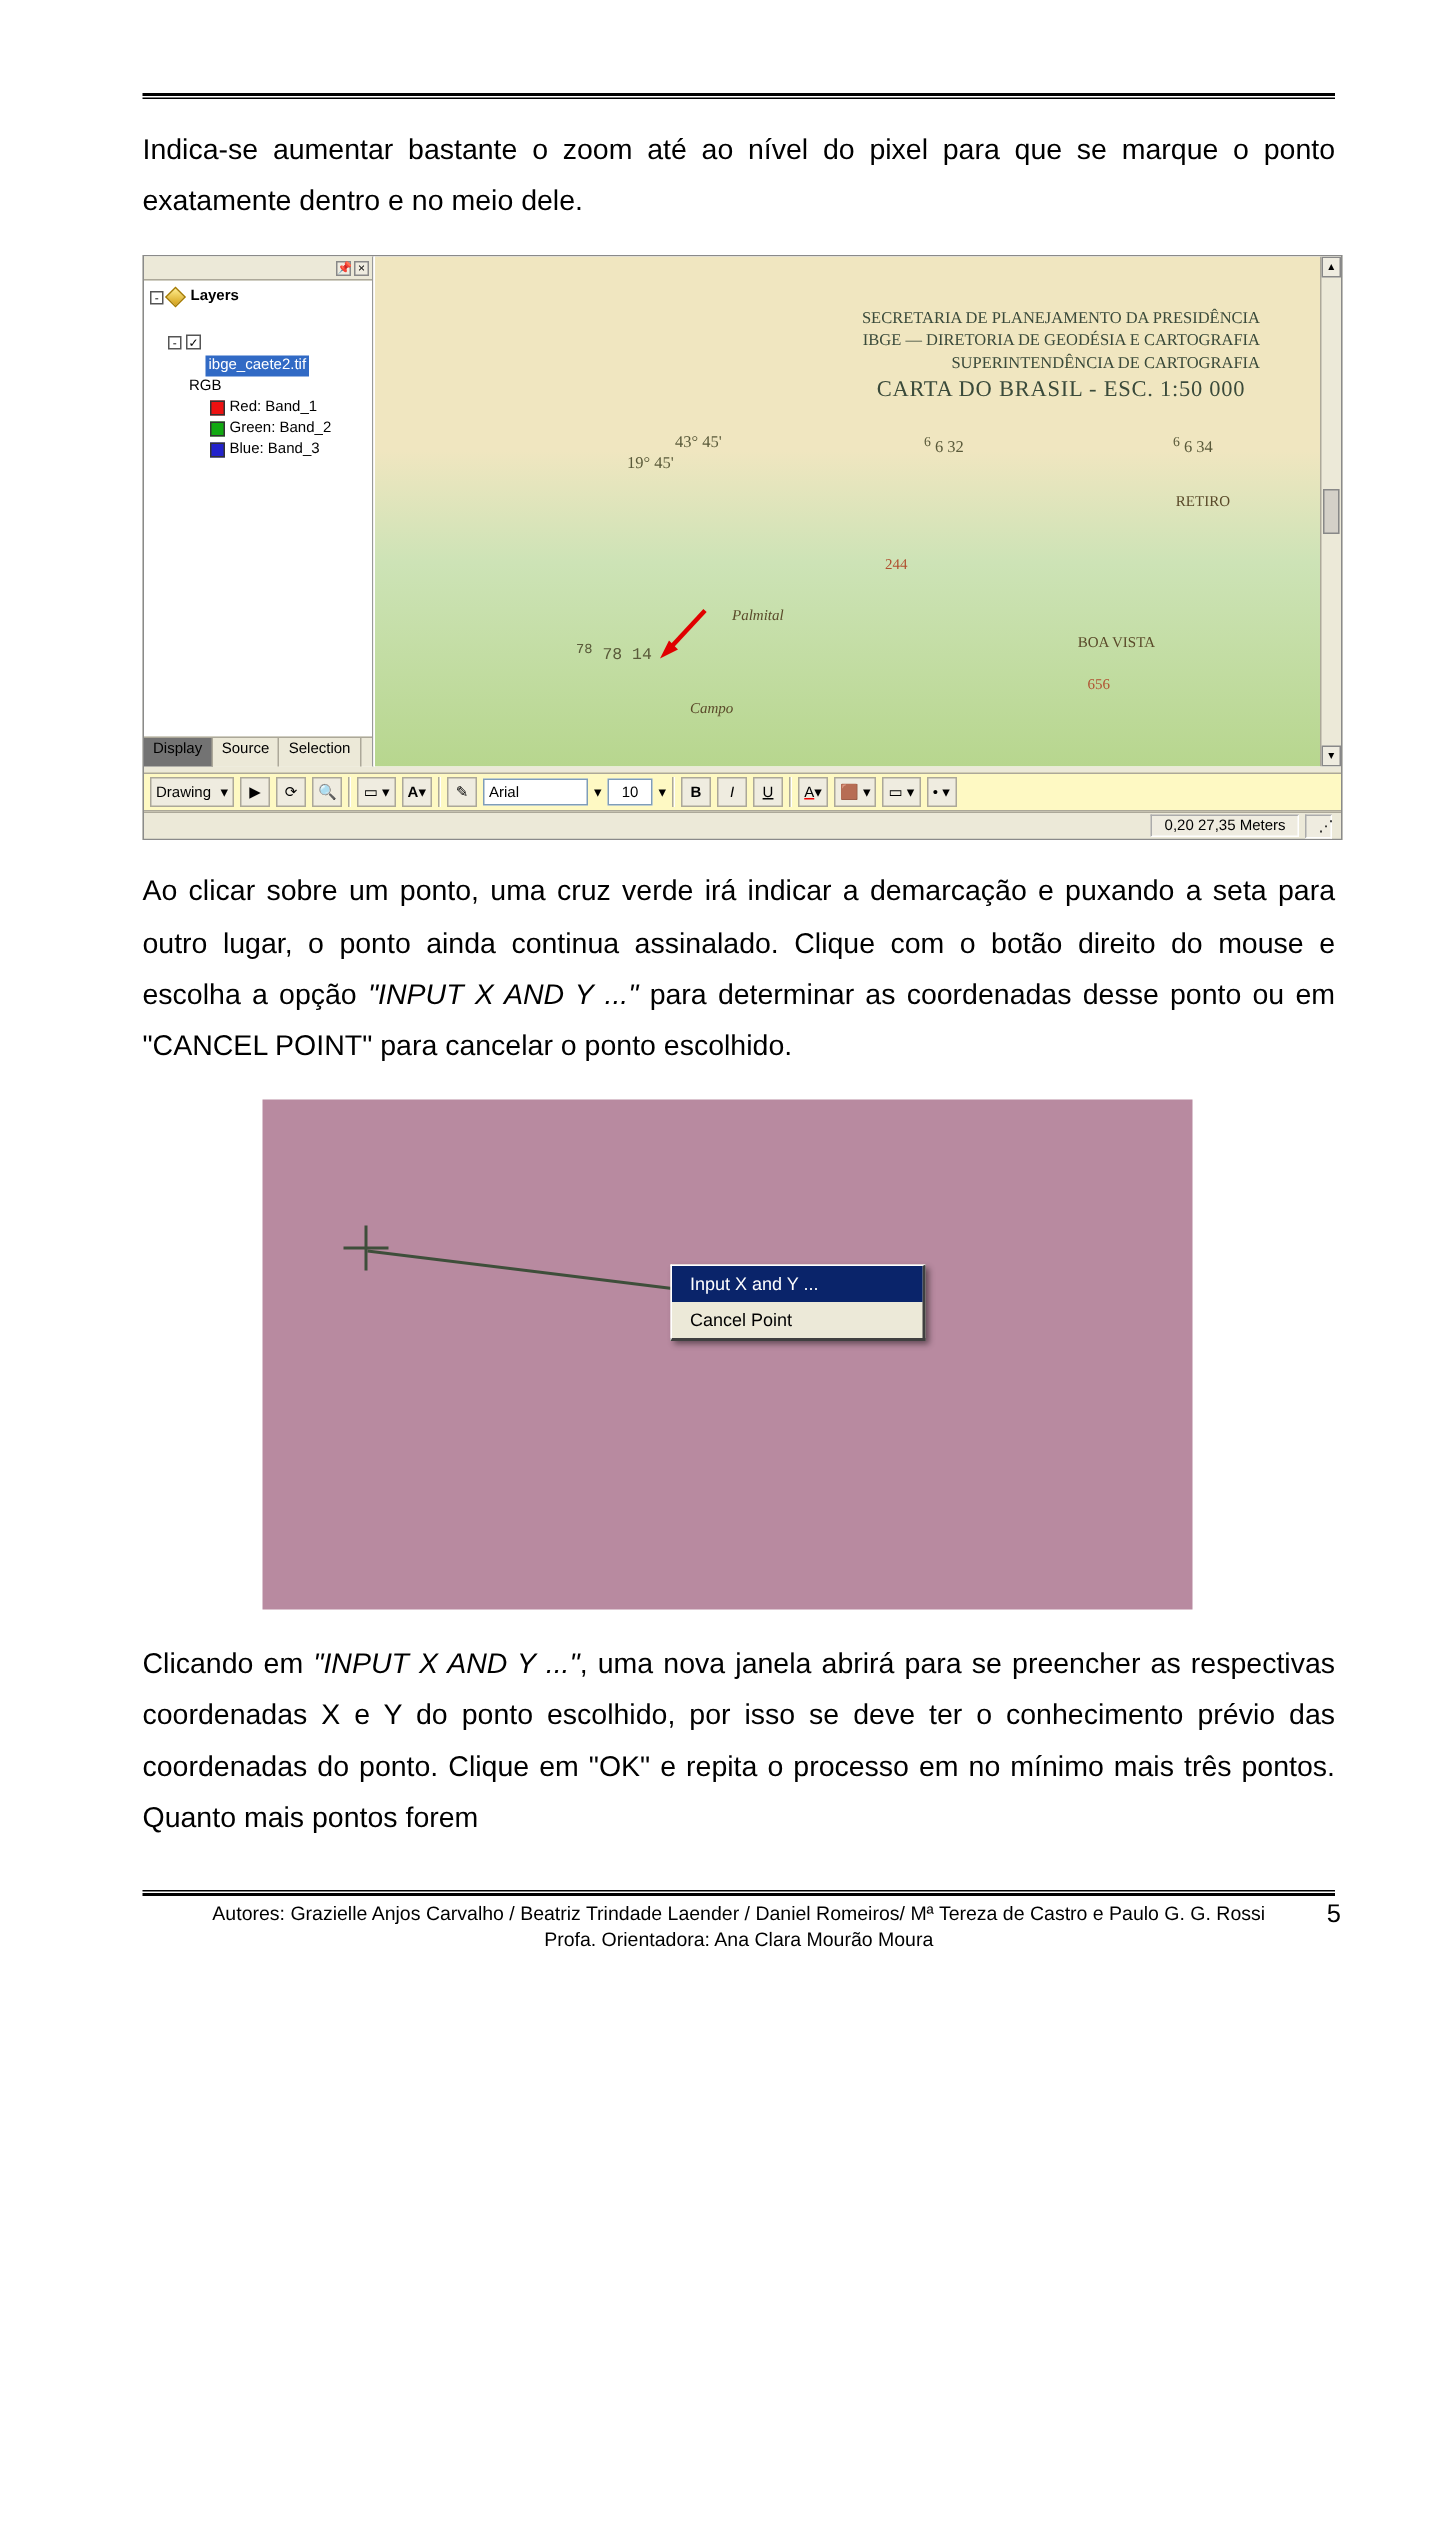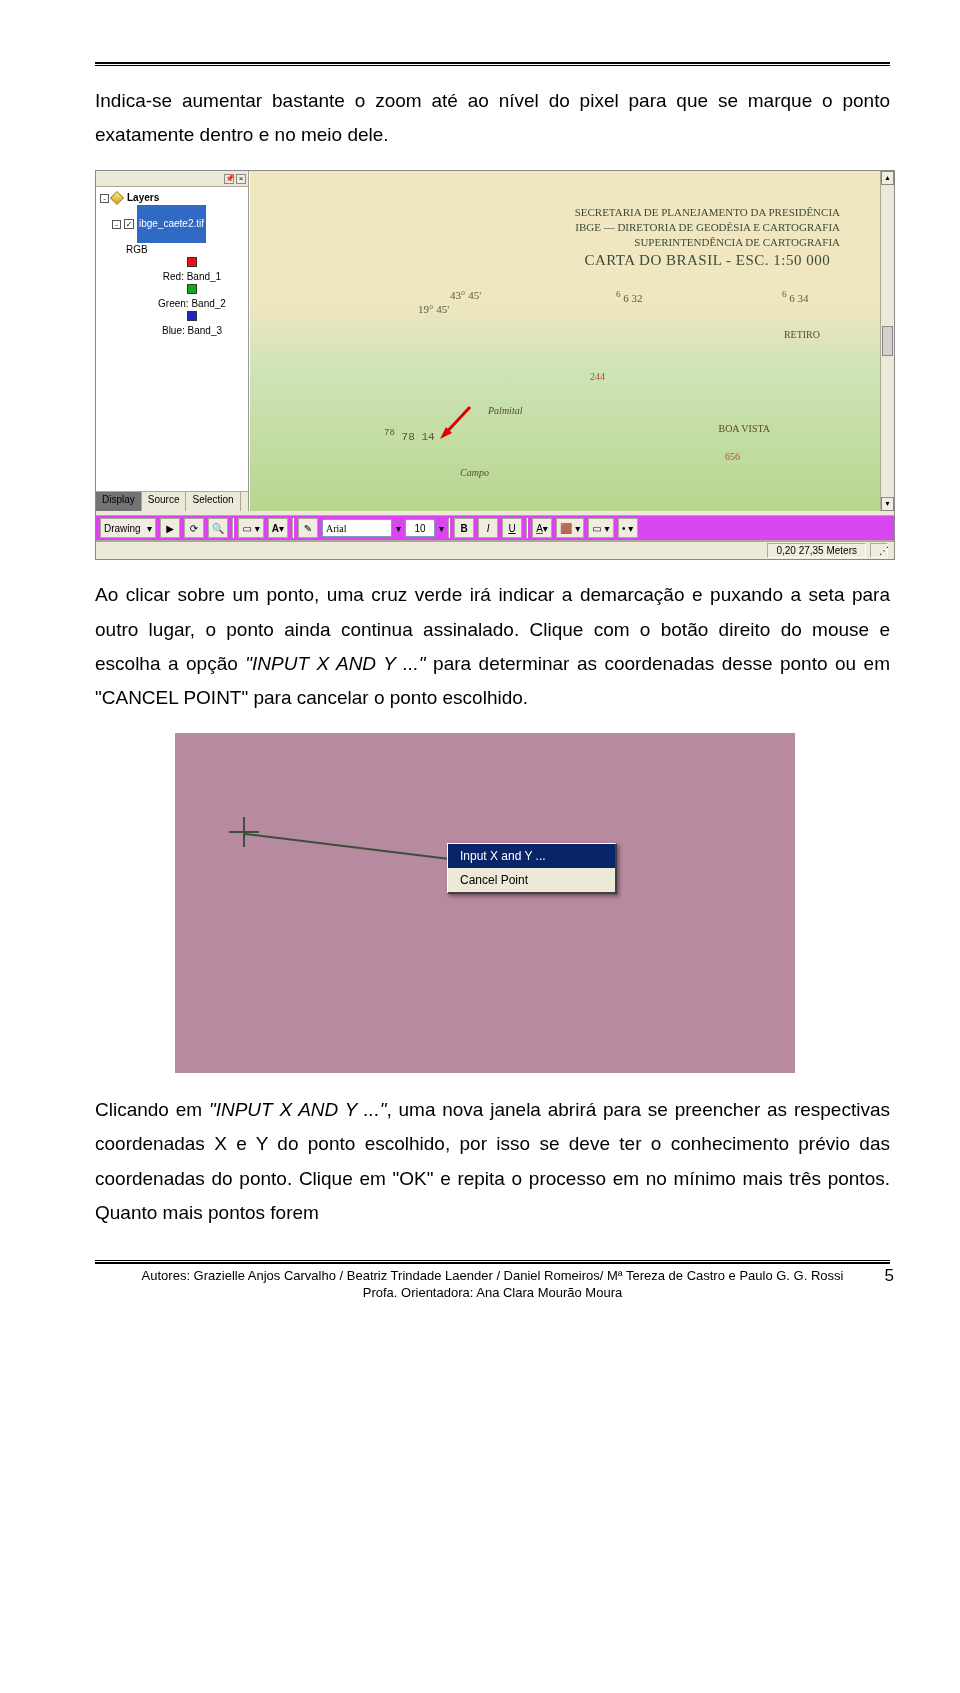--- a/index.html
+++ b/index.html
@@ -58,25 +58,25 @@
     justify-content: flex-end;
     align-items: center;
     padding: 0 2px;
     gap: 2px;
   }
   .toc-head span { width: 10px; height: 10px; border: 1px solid #888; font-size: 8px; line-height: 8px; text-align: center; background:#efece0; }
   .toc-tree { flex: 1; padding: 4px 4px; font-size: 10px; line-height: 1.4; overflow: hidden; }
   .tree-row { display: flex; align-items: center; gap: 3px; white-space: nowrap; }
   .tree-indent1 { padding-left: 12px; }
   .tree-indent2 { padding-left: 26px; }
-  .tree-indent3 { padding-left: 40px; flex-direction: column; }
+  .tree-indent3 { padding-left: 40px; }
   .sq { display:inline-block; width:9px; height:9px; border:1px solid #555; text-align:center; font-size:8px; line-height:8px; background:#fff; }
   .chk { display:inline-block; width:10px; height:10px; border:1px solid #555; background:#fff; font-size:8px; line-height:9px; text-align:center; }
   .diamond { display:inline-block; width:10px; height:10px; transform: rotate(45deg); background: linear-gradient(135deg,#ffec8b,#d4a017); border:1px solid #a67c00; margin-right:2px; }
-  .layer-highlight { background:#316ac5; color:#fff; padding:12px 2px; }
+  .layer-highlight { background:#316ac5; color:#fff; padding:0 2px;margin-top:32px; }
   .band-sw { display:inline-block; width:10px; height:10px; border:1px solid #333; }
   .bred { background:#e11; } .bgreen{ background:#1a1; } .bblue{ background:#22c; }
   .toc-tabs {
     height: 20px;
     border-top: 1px solid #aca899;
     background:#ece9d8;
     display:flex;
     font-size:10px;
   }
   .toc-tab { padding:2px 6px; border-right:1px solid #aca899; background:#737373;}
@@ -107,26 +107,26 @@
   .arrow svg { width:100%; height:100%; }
   .vscroll {
     position:absolute; top:0; right:0; width:14px; bottom:0;
     background:#ece9d8; border-left:1px solid #aca899;
     display:flex; flex-direction:column; justify-content:space-between;
   }
   .vscroll div { height:14px; border:1px solid #888; background:#efece0; font-size:8px; text-align:center; line-height:12px; }
   .vscroll .thumb { flex:0 0 30px; margin:2px 1px; background:#d4d0c8; border:1px solid #888;}
   .draw-toolbar {
     position:absolute; left:0; right:0; bottom:18px; height:26px;
-    background:#d946ef; border-top:1px solid #aca899; border-bottom:1px solid #aca899;
+    background:#fef9c3; border-top:1px solid #aca899; border-bottom:1px solid #aca899;
     display:flex; align-items:center; gap:4px; padding:0 4px; font-size:10px;
   }
   .tb-btn { height:20px; min-width:20px; border:1px solid #aca899; background:#efece0; display:flex; align-items:center; justify-content:center; padding:0 3px; }
   .tb-sep { width:2px; height:20px; border-left:1px solid #aca899; border-right:1px solid #fff; }
-  .fontbox { width:70px; height:18px; border:1px solid #7f9db9; background:#fff; padding:0 3px; display:flex; align-items:center;font-family:Liberation Serif, serif; }
+  .fontbox { width:70px; height:18px; border:1px solid #7f9db9; background:#fff; padding:0 3px; display:flex; align-items:center; }
   .sizebox { width:30px; height:18px; border:1px solid #7f9db9; background:#fff; padding:0 3px; display:flex; align-items:center; justify-content:center;}
   .statusbar {
     position:absolute; left:0; right:0; bottom:0; height:18px;
     background:#ece9d8; display:flex; justify-content:flex-end; align-items:center;
     padding:0 6px; font-size:10px; border-top:1px solid #aca899;
   }
   .status-cell { border:1px inset #fff; padding:1px 8px; background:#efece0; margin-left:4px; }
   
   .ctxfig {
     width: 620px; height: 340px;

